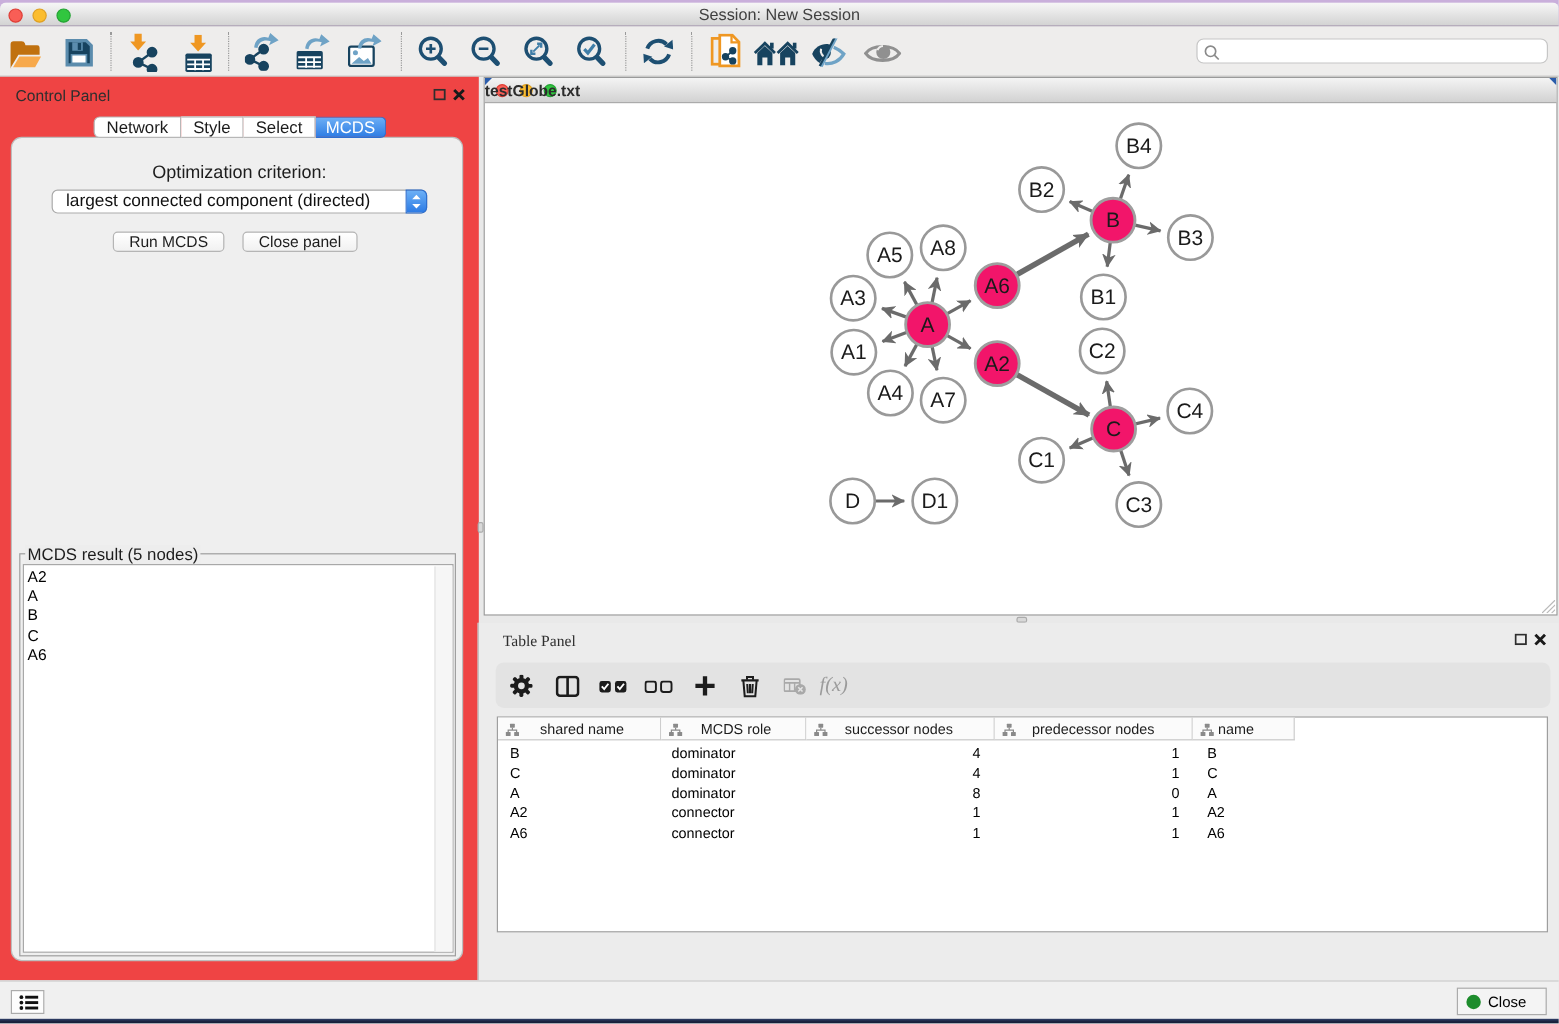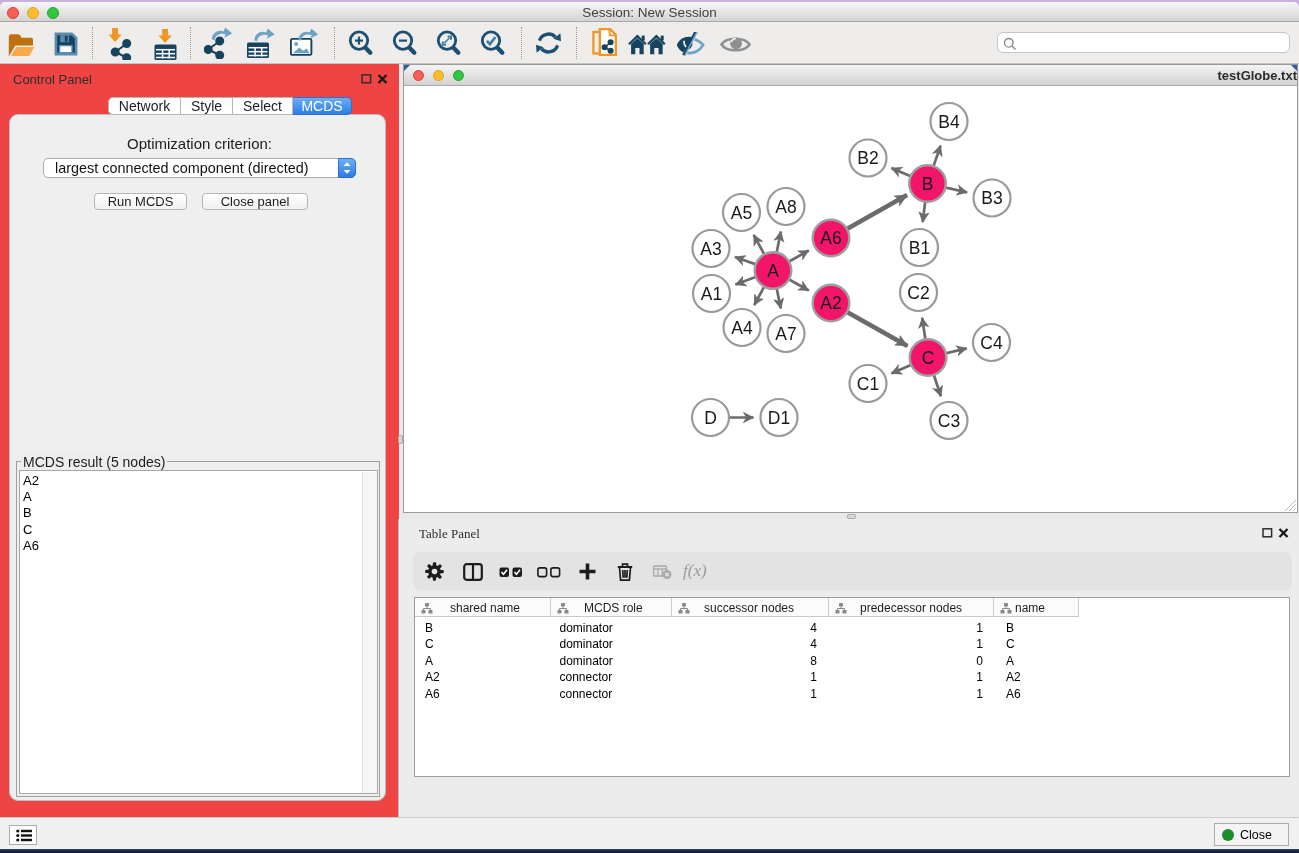--- a/index.html
+++ b/index.html
@@ -56,21 +56,21 @@
 #fs-list { position:absolute; left:2px; top:8px; width:359px; height:324px;
   background:#fff; border:1px solid #a8a8a8; font-size:13px; color:#000;
   line-height:16.2px; padding:2px 0 0 3px; }
 #fs-scroll { position:absolute; right:0.5px; top:1px; width:15px; height:321px;
   background:#f6f6f6; border-left:1px solid #e2e2e2; }
 
 #netwin { position:absolute; left:403px; top:64px; width:895px; height:449px;
   background:#fff; border:1px solid #9a9a9a; }
 #nw-title { position:absolute; left:0; top:0; width:893px; height:21px;
   background:linear-gradient(#f4f4f4,#d2d2d2); border-bottom:1px solid #ababab; }
-#nw-title .t { position:absolute; left:0; right:0; top:3px; text-align:right;
+#nw-title .t { position:absolute; left:0; right:0; top:3px; text-align:left;
   font-size:13px; font-weight:bold; color:#2c2c2c; }
 .ntl { position:absolute; top:5px; width:11px; height:11px; border-radius:50%; }
 #graph { position:absolute; left:0; top:21px; }
 .grip { position:absolute; background:#d8d8d8; border:1px solid #ababab; border-radius:2px; }
 
 #tpanel { position:absolute; left:398px; top:519px; width:901px; height:298px;
   background:#ececec; border-left:1px solid #b9b9b9; }
 #tp-toolbar { position:absolute; left:14px; top:33px; width:879px; height:38px;
   background:#e3e3e3; border-radius:7px; }
 #tbl { position:absolute; left:15px; top:78px; width:876px; height:180px;
@@ -279,30 +279,30 @@
   <div id="cp-inner"></div>
   <div id="optlabel">Optimization criterion:</div>
   <div id="combo">
     <div class="txt">largest connected component (directed)</div>
     <div class="step"><svg width="16" height="18" viewBox="0 0 16 18">
           <path d="M4.5,7 L8,3.2 L11.5,7 z" fill="#fff"></path>
           <path d="M4.5,11 L8,14.8 L11.5,11 z" fill="#fff"></path>
         </svg></div>
   </div>
   <div class="btn" style="left:94px; width:93px;">Run MCDS</div>
-  <div class="btn" style="left:202px; width:106px;">Close panel</div>
+  <div class="btn" style="left:202px; width:96px;">Close panel</div>
   <div id="fs">
     <div id="fs-legend">MCDS result (5 nodes)</div>
     <div id="fs-list">A2<br>A<br>B<br>C<br>A6
       <div id="fs-scroll"></div>
     </div>
   </div>
 </div>
 <div id="cptabs">
-  <div class="cptab first" style="width:73px;margin-left:30px;">Network</div>
+  <div class="cptab first" style="width:73px;">Network</div>
   <div class="cptab" style="width:52px;">Style</div>
   <div class="cptab" style="width:60px;">Select</div>
   <div class="cptab sel" style="width:59px;">MCDS</div>
 </div>
 <div id="netwin">
   <div id="nw-title">
     <div class="ntl" style="left:9px;  background:#f95e56; border:0.5px solid #de3e36;"></div>
     <div class="ntl" style="left:29px; background:#fbbd2e; border:0.5px solid #dfa023;"></div>
     <div class="ntl" style="left:49px; background:#31c63f; border:0.5px solid #24a334;"></div>
     <div class="t">testGlobe.txt</div>

